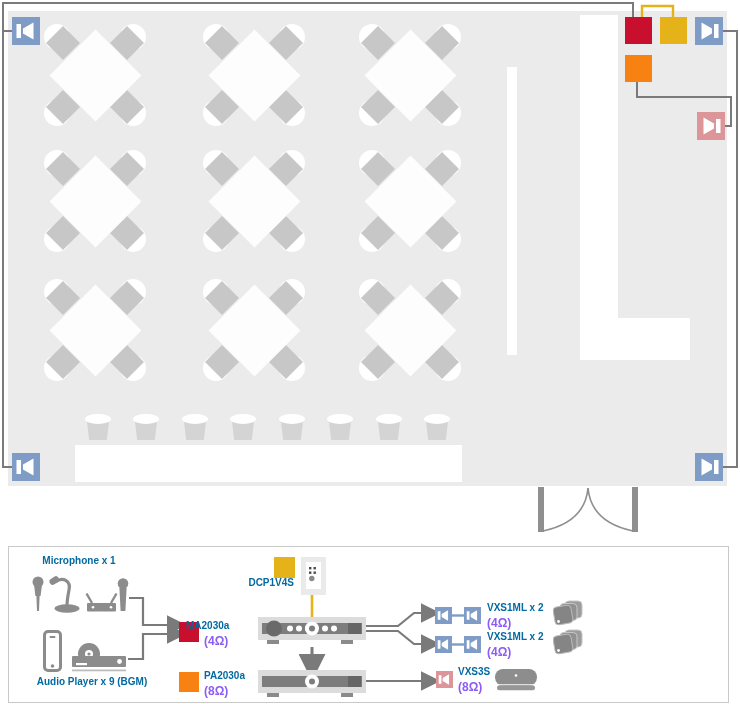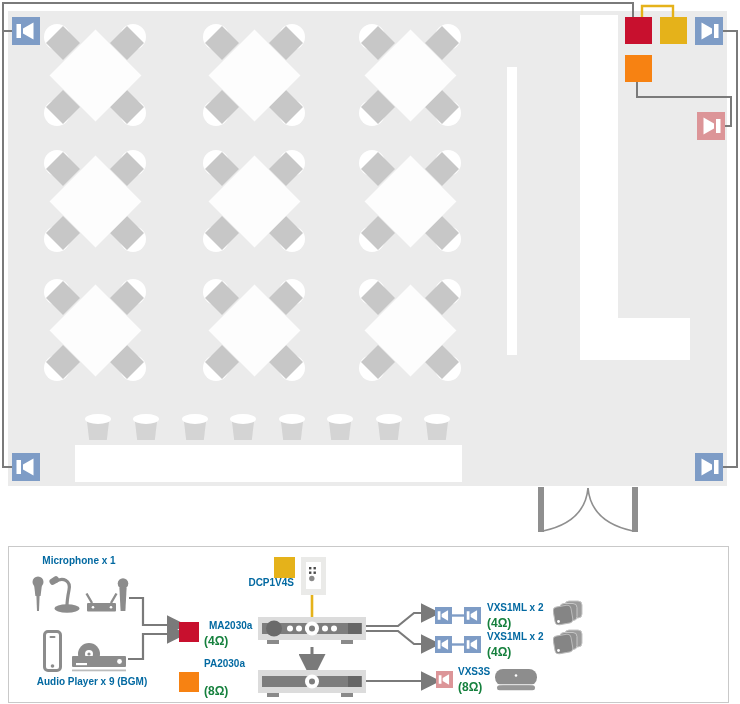--- a/index.html
+++ b/index.html
@@ -26,21 +26,21 @@
   .spk{position:absolute;width:28px;height:28px;z-index:3;}
   .spk.blue{background:#7e9cc6}.spk.pink{background:#dc9598}
   .spk.flip svg{transform:scaleX(-1);}
   .sq{position:absolute;width:27px;height:27px;z-index:3;}
   .sq.red{background:#c8102e}.sq.yellow{background:#e5b21a}.sq.orange{background:#f78212}
   
   .diagram{position:absolute;left:8px;top:546px;width:721px;height:157px;background:#fff;
            border:1px solid #c9c9c9;box-sizing:border-box;}
   .diagram svg.dsvg{position:absolute;left:0;top:0;width:719px;height:155px;}
   .dlabel{position:absolute;font-size:10px;font-weight:bold;color:#0369a1;white-space:nowrap;line-height:1.05;}
-  .dsub{position:absolute;font-size:12px;font-weight:bold;color:#15803d;white-space:nowrap;}
+  .dsub{position:absolute;font-size:12px;font-weight:bold;color:#8b5cf6;white-space:nowrap;}
   .dsq{position:absolute;width:20px;height:20px;}
   .mini-spk{position:absolute;width:17px;height:17px;}
   .mini-spk.blue{background:#7e9cc6}.mini-spk.pink{background:#dc9598}
   .prod{position:absolute;}
 </style>
 </head>
 <body>
 
 <div class="canvas">
 
@@ -313,25 +313,25 @@
 
       <line x1="443" y1="68.5" x2="456" y2="68.5" stroke="#7e9cc6" stroke-width="2.4"></line>
       <line x1="443" y1="97.5" x2="456" y2="97.5" stroke="#7e9cc6" stroke-width="2.4"></line>
     </svg>
 
     <div class="dlabel" style="left:22px;top:9px;width:96px;text-align:center">Microphone x 1</div>
     <div class="dlabel" style="left:20px;top:130px;width:126px;text-align:center">Audio Player x 9 (BGM)</div>
     <div class="dlabel" style="left:200px;top:31px;width:85px;text-align:right">DCP1V4S</div>
 
     <div class="dsq" style="left:170px;top:75px;background:#c8102e"></div>
-    <div class="dlabel" style="left:200px;top:74px">MA2030a</div>
+    <div class="dlabel" style="left:177px;top:74px">MA2030a</div>
     <div class="dsub" style="left:195px;top:87px">(4Ω)</div>
 
     <div class="dsq" style="left:170px;top:125px;background:#f78212"></div>
-    <div class="dlabel" style="left:195px;top:112px">PA2030a</div>
+    <div class="dlabel" style="left:195px;top:124px">PA2030a</div>
     <div class="dsub" style="left:195px;top:137px">(8Ω)</div>
 
     <div class="dsq" style="left:265px;top:10px;width:21px;height:21px;background:#e5b21a"></div>
 
     <div class="mini-spk blue" style="left:426px;top:60px"><svg viewBox="0 0 28 28" width="17" height="17">
           <rect x="4.5" y="7" width="4.5" height="14" fill="#fff"></rect>
           <polygon points="11,11.5 21.5,5.5 21.5,22.5 11,16.5" fill="#fff"></polygon>
         </svg></div>
     <div class="mini-spk blue" style="left:455px;top:60px"><svg viewBox="0 0 28 28" width="17" height="17">
           <rect x="4.5" y="7" width="4.5" height="14" fill="#fff"></rect>

